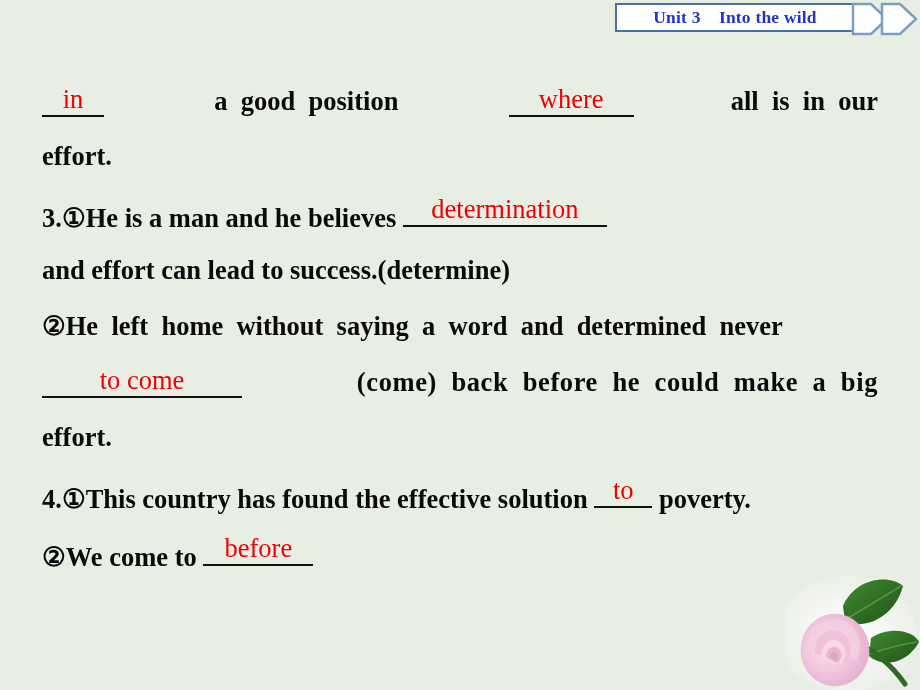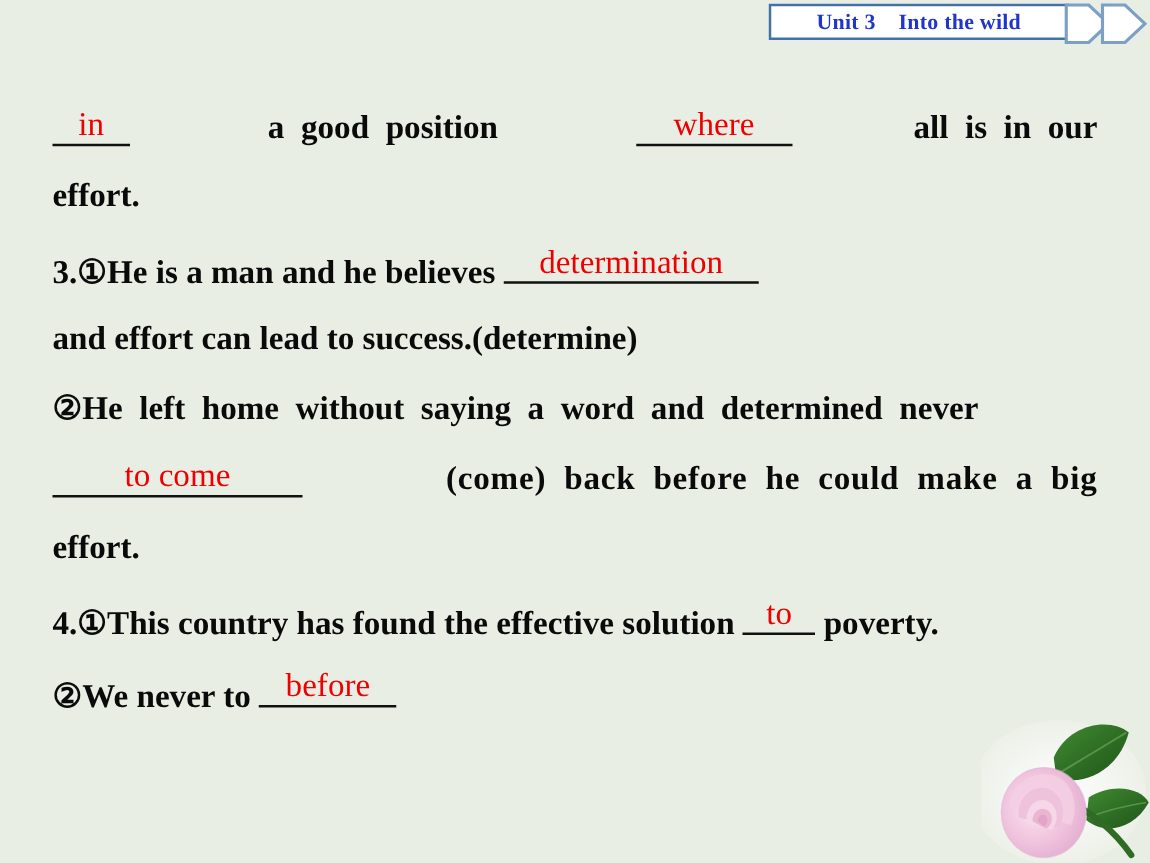--- a/index.html
+++ b/index.html
@@ -154,21 +154,21 @@
 
   <div class="q-line" style="top:350px; left:42px;">effort.</div>
 
   <div class="q-line" style="top:405px; left:42px;">
     <span>4.①This country has found the effective solution </span><span class="blank" style="width:58px;">
       <span class="ans">to</span>
     </span><span> poverty.</span>
   </div>
 
   <div class="q-line" style="top:463px; left:42px;">
-    <span>②We never to </span><span class="blank" style="width:110px;">
+    <span>②We come to </span><span class="blank" style="width:110px;">
       <span class="ans">before</span>
     </span>
   </div>
 
 </div>
 
 <div id="rose-decoration">
   <svg width="135" height="118" viewBox="0 0 135 118">
     <defs>
       <radialGradient id="petalG" cx="40%" cy="45%" r="70%">

